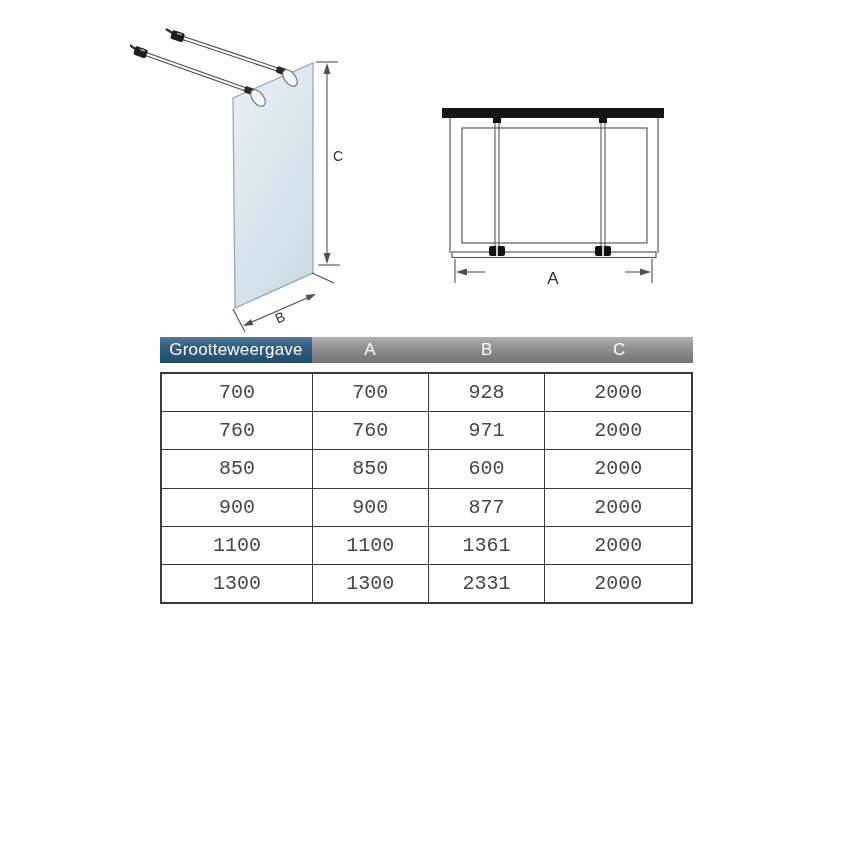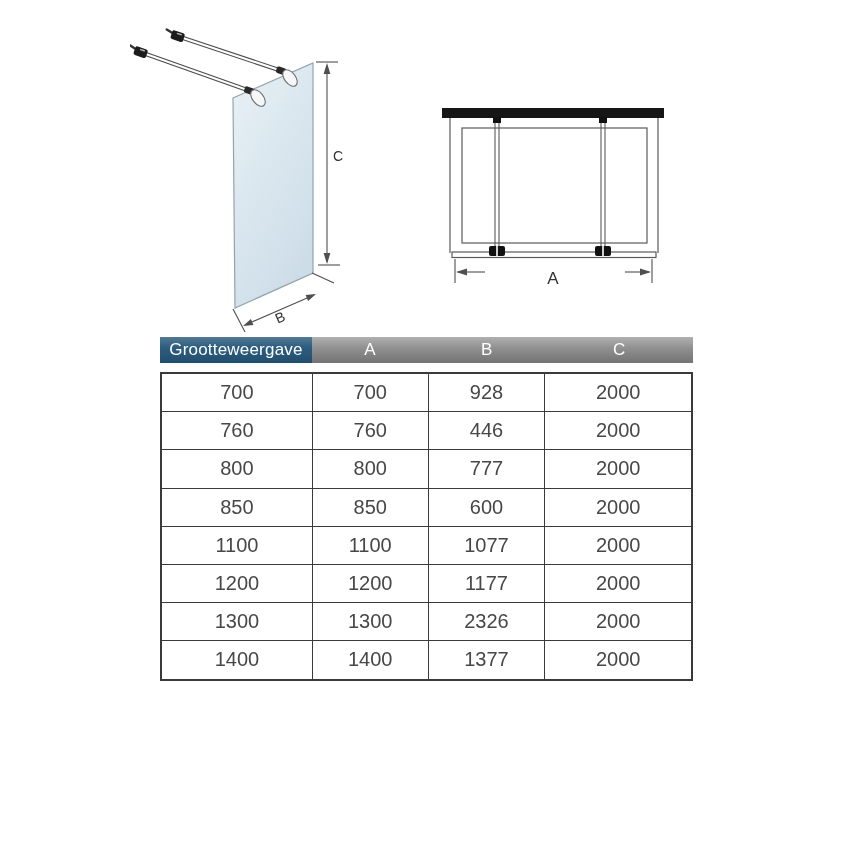--- a/index.html
+++ b/index.html
@@ -13,21 +13,21 @@
 
   .size-table{position:absolute;left:160px;top:337px;width:533px;}
   .thead{display:flex;height:26px;margin-bottom:9px;}
   .th{color:#ffffff;font-size:17px;display:flex;align-items:center;justify-content:center;
       letter-spacing:.2px;}
   .th-size{width:28.5%;background:linear-gradient(180deg,#547a93 0%,#2d5e80 38%,#224e6d 100%);}
   .th-gray{background:linear-gradient(180deg,#b0b0b0 0%,#8f8f8f 45%,#737373 100%);}
   .th-a{width:21.8%;} .th-b{width:22.0%;} .th-c{width:27.7%;}
 
   table.sizes{width:100%;border-collapse:collapse;table-layout:fixed;
-      border:2px solid #3a3a3a;}
+      border:2px solid #3a3a3a;font-family:Liberation Mono, monospace;}
   table.sizes td{border:1.5px solid #3a3a3a;height:35.2px;text-align:center;
       vertical-align:middle;font-size:20px;color:#474747;}
 </style>
 </head>
 <body>
 
 <div class="canvas">
 
   <svg class="diag-left" width="220" height="315" viewBox="0 0 220 315">
     <defs>
@@ -150,56 +150,44 @@
       <tbody>
           <tr>
             <td>700</td>
             <td>700</td>
             <td>928</td>
             <td>2000</td>
           </tr>
           <tr>
             <td>760</td>
             <td>760</td>
-            <td>446</td>
-            <td>2000</td>
-          </tr>
-          <tr>
-            <td>800</td>
-            <td>800</td>
-            <td>777</td>
+            <td>971</td>
             <td>2000</td>
           </tr>
           <tr>
             <td>850</td>
             <td>850</td>
             <td>600</td>
             <td>2000</td>
           </tr>
           <tr>
-            <td>1100</td>
-            <td>1100</td>
-            <td>1077</td>
+            <td>900</td>
+            <td>900</td>
+            <td>877</td>
             <td>2000</td>
           </tr>
           <tr>
-            <td>1200</td>
-            <td>1200</td>
-            <td>1177</td>
+            <td>1100</td>
+            <td>1100</td>
+            <td>1361</td>
             <td>2000</td>
           </tr>
           <tr>
             <td>1300</td>
             <td>1300</td>
-            <td>2326</td>
-            <td>2000</td>
-          </tr>
-          <tr>
-            <td>1400</td>
-            <td>1400</td>
-            <td>1377</td>
+            <td>2331</td>
             <td>2000</td>
           </tr>
         </tbody>
     </table>
   </div>
 
 </div>
 
 </body></html>

